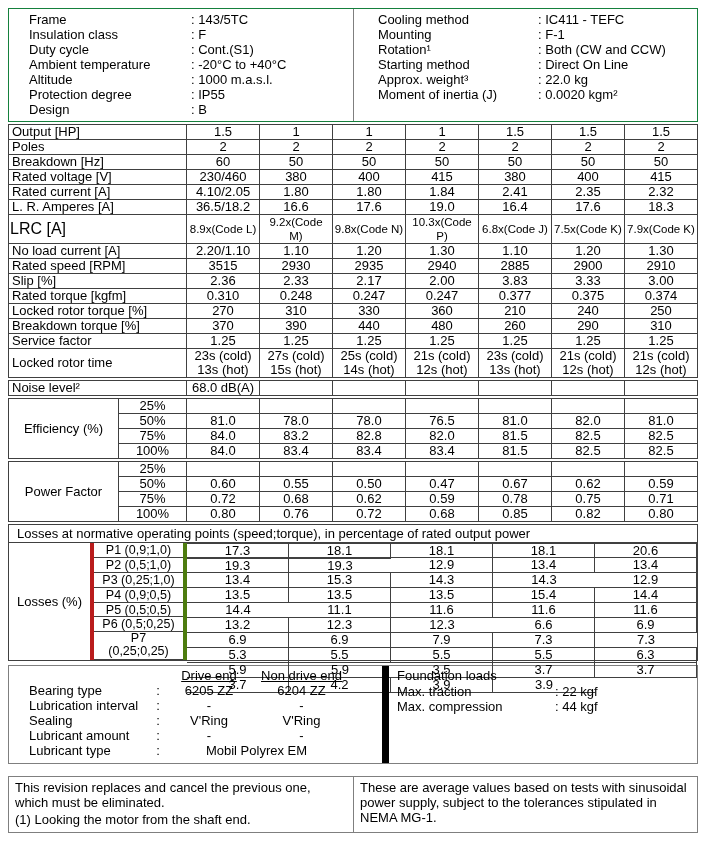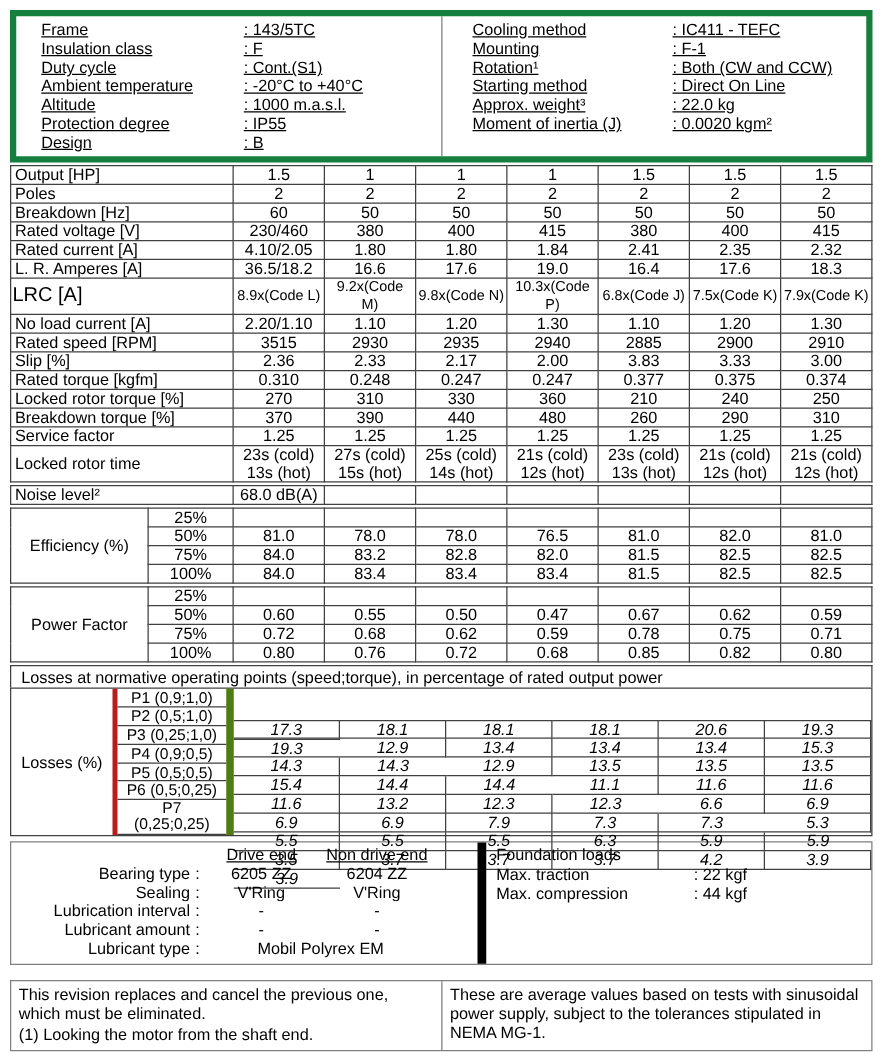--- a/index.html
+++ b/index.html
@@ -5,21 +5,21 @@
   * { box-sizing: border-box; margin: 0; padding: 0; }
   html,body { background:#fff; }
   body {
     width:706px; height:845px;
     font-family:"Liberation Sans", sans-serif;
     font-size:13px; color:#000;
   }
   .page { padding:8px 8px 0 8px; width:706px; }
 
   
-  .info { display:flex; border:5px solid #15803d; width:690px;text-decoration:underline; }
+  .info { display:flex; border:1px solid #15803d; width:690px; }
   .info-col { width:345px; padding:3px 0 4px 0; }
   .info-col.right { border-left:1px solid #7f7f7f; }
   .irow { display:flex; line-height:15px; }
   .info-col.left  .ilabel { margin-left:20px; width:162px; }
   .info-col.right .ilabel { margin-left:24px;  width:160px; }
   .ivalue { white-space:nowrap; }
 
   
   table { border-collapse:collapse; table-layout:fixed; width:690px; margin-top:2px; }
   td { border:1px solid #404040; line-height:14px; padding:0 2px; text-align:center;
@@ -27,37 +27,37 @@
   td.lbl { text-align:left; padding-left:3px; white-space:nowrap; }
   .lrc td { font-size:11.5px; padding:0 1px; }
   .secname { text-align:center; }
 
   
   .losses-hdr { border:1px solid #404040; border-bottom:none; width:690px; margin-top:2px;
                 line-height:15px; padding:1px 0 1px 8px; }
   .losses-box { border:1px solid #404040; width:690px; display:flex; height:119px; }
   .l-name { width:85px; border-right:4px solid #b91c1c; display:flex;
             align-items:center; justify-content:center; }
-  .l-plabels { width:93px; border-right:6px solid #4d7c0f; display:flex; flex-direction:column; }
+  .l-plabels { width:93px; border-right:4px solid #4d7c0f; display:flex; flex-direction:column; }
   .pcell { border-bottom:1px solid #404040; height:15px; line-height:14px;
            text-align:center; white-space:nowrap; overflow:hidden; font-size:12.5px; }
   .pcell.tall { height:28px; white-space:pre-line; line-height:13px; }
-  .l-values { flex:1; margin-top:25px; display:grid;
-              grid-template-columns:repeat(6,1fr); grid-auto-rows:15px;font-style:italic; }
+  .l-values { flex:1; margin-top:0; display:grid;
+              grid-template-columns:repeat(5,1fr); grid-auto-rows:15px; }
   .l-values .vcell { border-right:1px solid #404040; border-bottom:1px solid #404040;
                      line-height:14px; text-align:center; }
   .l-values .vcell:nth-child(7n) { border-right:none; }
   .l-values .vcell:nth-child(-n+7) { border-top:1px solid #404040; }
 
   
   .bf { display:flex; border:1px solid #7f7f7f; width:690px; margin-top:4px; }
   .bear { width:345px; padding:2px 0 5px 0; }
   .btab { width:340px; margin:0; border-collapse:collapse; table-layout:fixed; }
   .btab td { border:none; line-height:15px; padding:0; white-space:nowrap; }
-  .btab .bl { text-align:right; padding-left:20px; }
+  .btab .bl { text-align:left; padding-left:20px; }
   .btab .bh { text-decoration:underline; text-align:center; }
   .found { flex:1; border-left:7px solid #000000; padding:2px 0 2px 8px;margin-left:28px; }
   .frow { display:flex; line-height:15px; }
   .frow .flabel { width:158px; }
   .ftitle { line-height:16px; }
 
   
   .footer { display:flex; border:1px solid #7f7f7f; width:690px; margin-top:12px; }
   .f-left { width:345px; border-right:1px solid #7f7f7f; padding:3px 8px 5px 6px; line-height:15px; }
   .f-right { flex:1; padding:3px 8px 5px 6px; line-height:15px; }
@@ -498,30 +498,30 @@
               <td><span class="bh">Drive end</span></td>
               <td><span class="bh">Non drive end</span></td>
             </tr>
         <tr>
               <td class="bl">Bearing type</td>
               <td>:</td>
               <td>6205 ZZ</td>
               <td>6204 ZZ</td>
             </tr>
         <tr>
+              <td class="bl">Lubrication interval</td>
+              <td>:</td>
+              <td>-</td>
+              <td>-</td>
+            </tr>
+        <tr>
               <td class="bl">Sealing</td>
               <td>:</td>
               <td>V'Ring</td>
               <td>V'Ring</td>
-            </tr>
-        <tr>
-              <td class="bl">Lubrication interval</td>
-              <td>:</td>
-              <td>-</td>
-              <td>-</td>
             </tr>
         <tr>
               <td class="bl">Lubricant amount</td>
               <td>:</td>
               <td>-</td>
               <td>-</td>
             </tr>
         <tr>
               <td class="bl">Lubricant type</td>
               <td>:</td>

